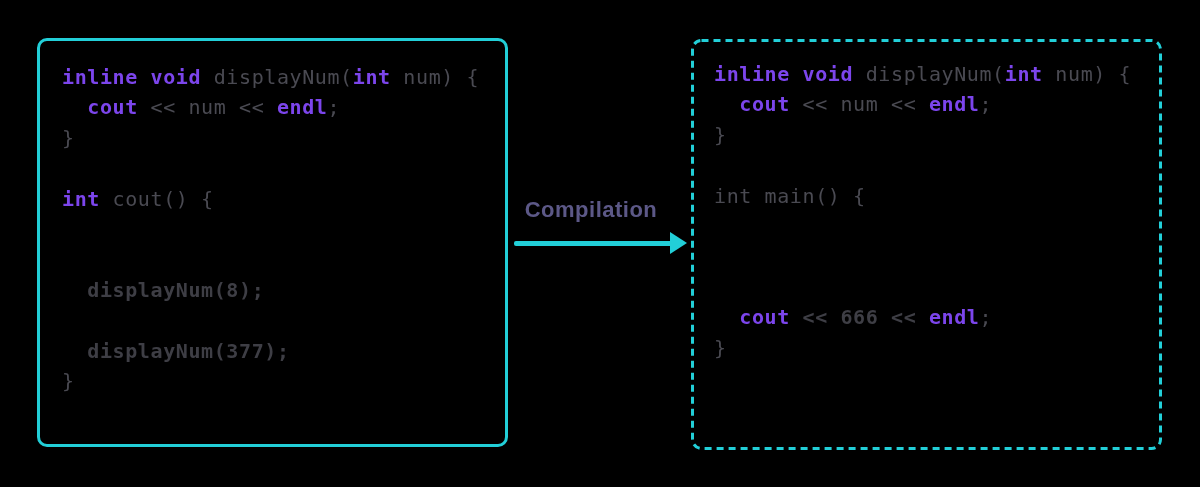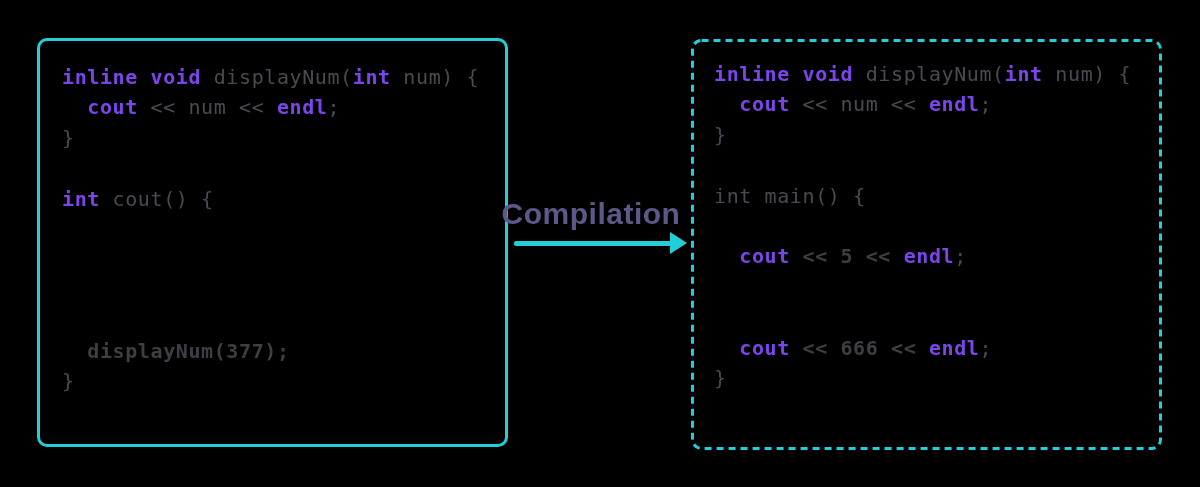--- a/index.html
+++ b/index.html
@@ -56,21 +56,21 @@
   .tok-pb { color: var(--code_gray_bold); font-weight: bold; }
 
   #flow-label {
     position: absolute;
     left: 501px;
     top: 197px;
     width: 180px;
     text-align: center;
     font-family: "Liberation Sans", sans-serif;
     font-weight: bold;
-    font-size: 30px;
+    font-size: 22px;
     letter-spacing: 0.5px;
     color: var(--label);
   }
   #arrow-line {
     position: absolute;
     left: 514px;
     top: 241px;
     width: 159px;
     height: 5px;
     border-radius: 2px;
@@ -94,21 +94,21 @@
 
   <div id="left-box" class="code-box">
     <div class="code">
         <div class="code-line"><span class="tok-kw">inline void</span><span class="tok-p"> displayNum(</span><span class="tok-kw">int</span><span class="tok-p"> num) {</span></div>
         <div class="code-line"><span class="tok-p">  </span><span class="tok-kw">cout</span><span class="tok-p"> &lt;&lt; num &lt;&lt; </span><span class="tok-kw">endl</span><span class="tok-p">;</span></div>
         <div class="code-line"><span class="tok-p">}</span></div>
         <div class="code-line"> </div>
         <div class="code-line"><span class="tok-kw">int</span><span class="tok-p"> cout() {</span></div>
         <div class="code-line"> </div>
         <div class="code-line"> </div>
-        <div class="code-line"><span class="tok-p">  </span></div>
+        <div class="code-line"><span class="tok-p">  </span><span class="tok-pb">displayNum(8);</span></div>
         <div class="code-line"> </div>
         <div class="code-line"><span class="tok-p">  </span><span class="tok-pb">displayNum(377);</span></div>
         <div class="code-line"><span class="tok-p">}</span></div>
       </div>
   </div>
 
   <div id="flow-label">Compilation</div>
   <div id="arrow-line"></div>
   <div id="arrow-head"></div>
 
@@ -116,21 +116,20 @@
     <svg class="dash-border" width="471" height="411" viewBox="0 0 471 411" aria-hidden="true">
       <rect x="1.5" y="1.5" width="468" height="408" rx="9" ry="9" fill="none" stroke="var(--cyan)" stroke-width="3" stroke-dasharray="7 5"></rect>
     </svg>
     <div class="code">
         <div class="code-line"><span class="tok-kw">inline void</span><span class="tok-p"> displayNum(</span><span class="tok-kw">int</span><span class="tok-p"> num) {</span></div>
         <div class="code-line"><span class="tok-p">  </span><span class="tok-kw">cout</span><span class="tok-p"> &lt;&lt; num &lt;&lt; </span><span class="tok-kw">endl</span><span class="tok-p">;</span></div>
         <div class="code-line"><span class="tok-p">}</span></div>
         <div class="code-line"> </div>
         <div class="code-line"><span class="tok-p">int main() {</span></div>
         <div class="code-line"> </div>
-        <div class="code-line"><span class="tok-p">  </span><span class="tok-kw">cout</span><span class="tok-pb"> &lt;&lt; 5 &lt;&lt; </span><span class="tok-kw">endl</span><span class="tok-p">;</span></div>
         <div class="code-line"> </div>
         <div class="code-line"> </div>
         <div class="code-line"><span class="tok-p">  </span><span class="tok-kw">cout</span><span class="tok-pb"> &lt;&lt; 666 &lt;&lt; </span><span class="tok-kw">endl</span><span class="tok-p">;</span></div>
         <div class="code-line"><span class="tok-p">}</span></div>
       </div>
   </div>
 
 </div>
 
 </body></html>

